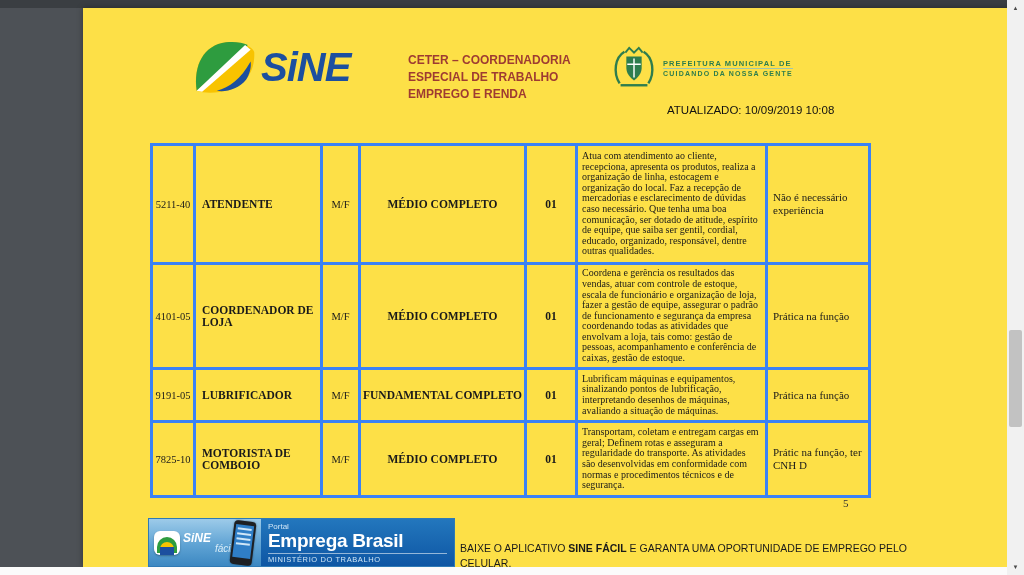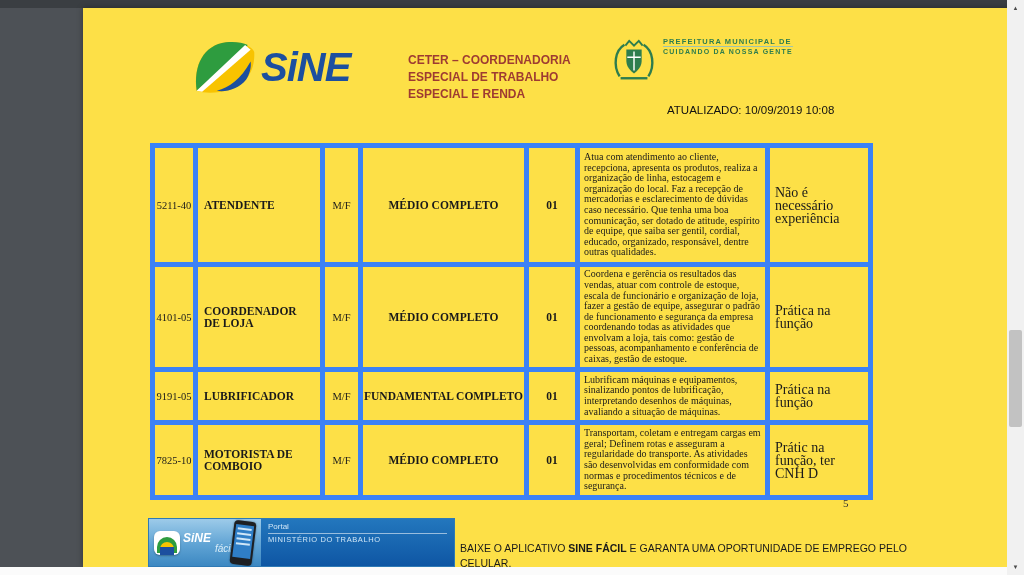--- a/index.html
+++ b/index.html
@@ -13,41 +13,41 @@
 
   
   .sine-logo { position:absolute; left:110px; top:30px; display:flex; align-items:center; }
   .sine-logo svg { width:64px; height:58px; }
   .sine-wordmark { font-style:italic; font-weight:900; font-size:40px; color:#1c4f9f;
                    letter-spacing:-1px; margin-left:4px; line-height:1; }
 
   .ceter { position:absolute; left:325px; top:44px; width:210px; color:#9e3b32;
            font-weight:bold; font-size:12px; line-height:17px; }
 
-  .pref { position:absolute; left:528px; top:29px; display:flex; }
+  .pref { position:absolute; left:528px; top:36px; display:flex; align-items:center; }
   .pref svg { width:46px; height:48px; margin-right:6px; }
   .pref-l1 { color:#2e7d4e; font-size:7.5px; font-weight:bold; letter-spacing:1.1px; }
   .pref-l2 { color:#2e7d4e; font-size:18px; font-weight:900; letter-spacing:.5px; line-height:19px; }
   .pref-l3 { color:#2e7d4e; font-size:7px; font-weight:bold; letter-spacing:1.2px; border-top:1px solid #9fc5ae; padding-top:1px; }
 
   .updated { position:absolute; left:584px; top:96px; width:178px; font-size:11.5px; color:#111; white-space:nowrap; }
   .doc-title { position:absolute; left:0; top:112px; width:100%; text-align:center;
                font-size:17px; font-weight:800; color:#000; letter-spacing:.3px; }
 
   
   table.vagas { position:absolute; left:67px; top:135px; width:718px; border-collapse:collapse;
                 table-layout:fixed; font-family:"Liberation Serif", serif; color:#1a1a1a; }
-  table.vagas td { border:5px solid #3b82f6; vertical-align:middle; overflow:hidden; }
+  table.vagas td { border:3px solid #3b82f6; vertical-align:middle; overflow:hidden; }
   td.c-code { text-align:center; font-size:10.5px; }
   td.c-title { text-align:left; font-weight:bold; font-size:11.5px; padding:0 6px; }
   td.c-mf { text-align:center; font-size:10.5px; }
   td.c-edu { text-align:center; font-weight:bold; font-size:11.5px; }
   td.c-qty { text-align:center; font-weight:bold; font-size:11.5px; }
   td.c-desc { text-align:left; font-size:10px; line-height:10.6px; padding:2px 4px; vertical-align:top; }
-  td.c-exp { text-align:left; font-size:14px; line-height:13px; padding:2px 5px; }
+  td.c-exp { text-align:left; font-size:11px; line-height:13px; padding:2px 5px; }
 
   .page-number { position:absolute; left:760px; top:489px; font-family:"Liberation Serif", serif;
                  font-size:11px; color:#333; }
 
   
   .banner { position:absolute; left:65px; top:510px; width:307px; height:49px; display:flex;
             background:linear-gradient(180deg,#9dcbe9 0%,#5fa3d4 55%,#3c88c2 100%);
             border:1px solid #2f7ab5; overflow:hidden; }
   .banner-left { width:78px; display:flex; align-items:center; padding-left:5px; }
   .sf-badge { width:26px; height:24px; background:#ffffff; border-radius:6px; position:relative; overflow:hidden;
@@ -98,21 +98,21 @@
         <path d="M4,56 C0,28 12,6 36,3 C45,2 54,3 60,6 L4,56 Z" fill="#2e9c3f"></path>
         <path d="M4,56 L57,6 L63,11 L10,57 Z" fill="#ffffff"></path>
         <path d="M26,56 C36,58 50,54 58,44 C62,38 64,30 63,24 C52,44 40,52 26,56 Z" fill="#1c4f9f"></path>
       </svg>
       <span class="sine-wordmark">SiNE</span>
     </div>
 
     <div class="ceter">
       <div>CETER – COORDENADORIA</div>
       <div>ESPECIAL DE TRABALHO</div>
-      <div>ESPECIAL E RENDA</div>
+      <div>EMPREGO E RENDA</div>
     </div>
 
     <div class="pref">
       <svg viewBox="0 0 48 48" aria-hidden="true">
         <path d="M9,40 C2,29 4,13 14,7" fill="none" stroke="#2e7d4e" stroke-width="2.5"></path>
         <path d="M39,40 C46,29 44,13 34,7" fill="none" stroke="#2e7d4e" stroke-width="2.5"></path>
         <path d="M15,8 L19,3 L24,8 L29,3 L33,8" fill="none" stroke="#2e7d4e" stroke-width="2"></path>
         <path d="M16,12 h16 v12 c0,8 -8,13 -8,13 s-8,-5 -8,-13 Z" fill="#2e7d4e"></path>
         <path d="M24,14 v20 M17,20 h14" stroke="#ffffff" stroke-width="1.5" fill="none"></path>
         <path d="M10,42 h28" stroke="#2e7d4e" stroke-width="2.5"></path>
@@ -194,20 +194,21 @@
             <div class="phone-screen">
               <i></i>
               <i></i>
               <i></i>
               <i></i>
             </div>
           </div>
       </div>
       <div class="banner-right">
         <div class="portal">Portal</div>
+        <div class="eb">Emprega Brasil</div>
         <div class="rule"></div>
         <div class="mt">MINISTÉRIO DO TRABALHO</div>
       </div>
     </div>
 
     <div class="footer-info">
       <div><span>BAIXE O APLICATIVO </span><span class="b">SINE FÁCIL</span><span> E GARANTA UMA OPORTUNIDADE DE EMPREGO PELO CELULAR.</span></div>
 
     </div>
 

